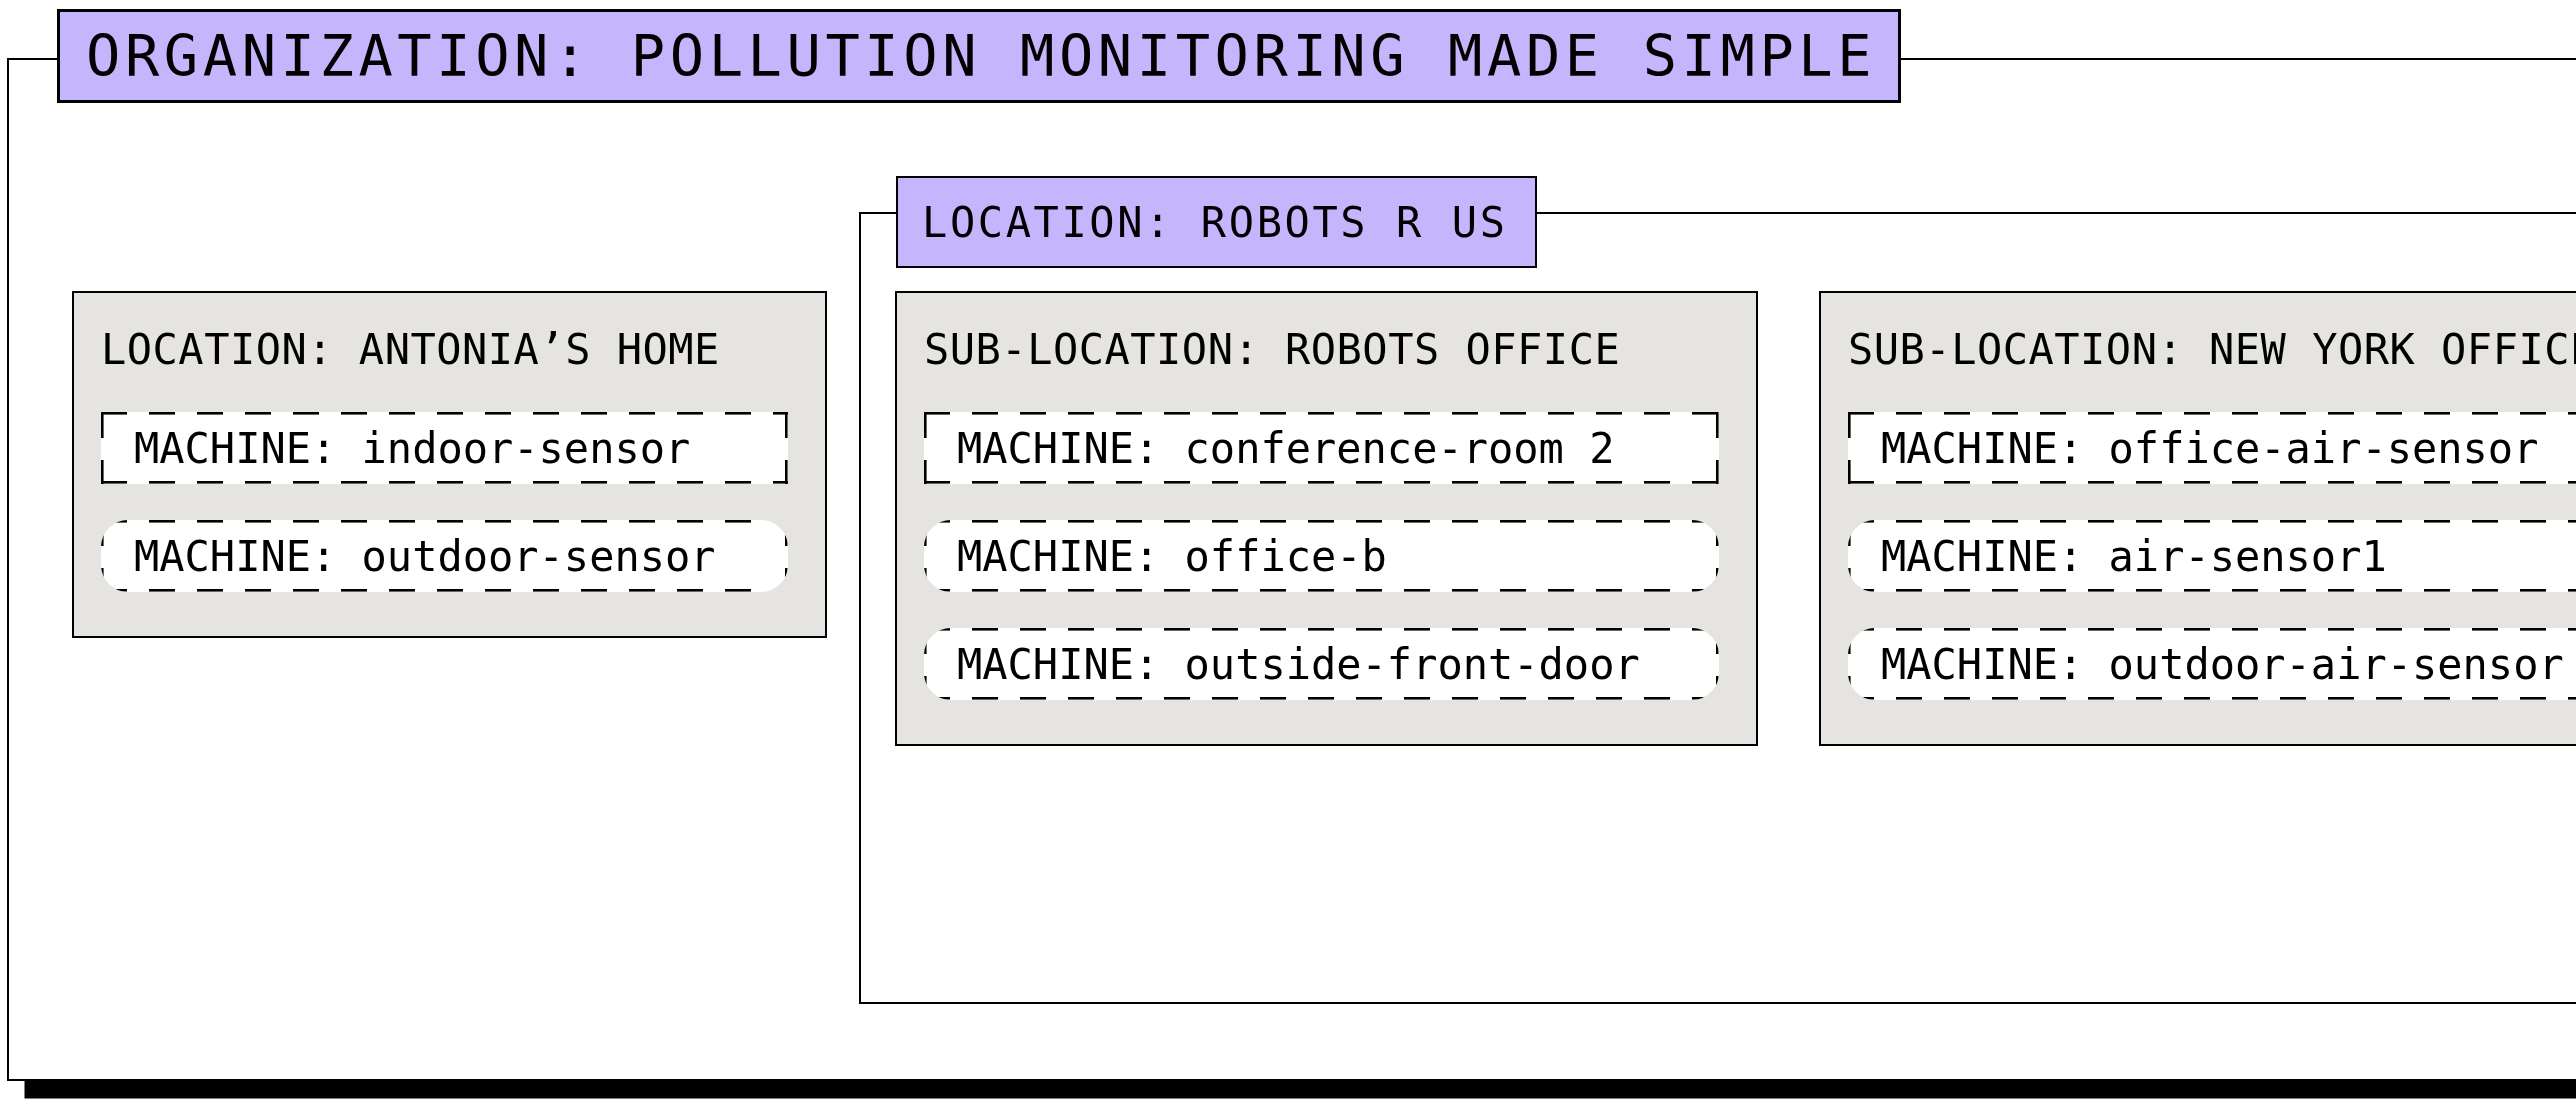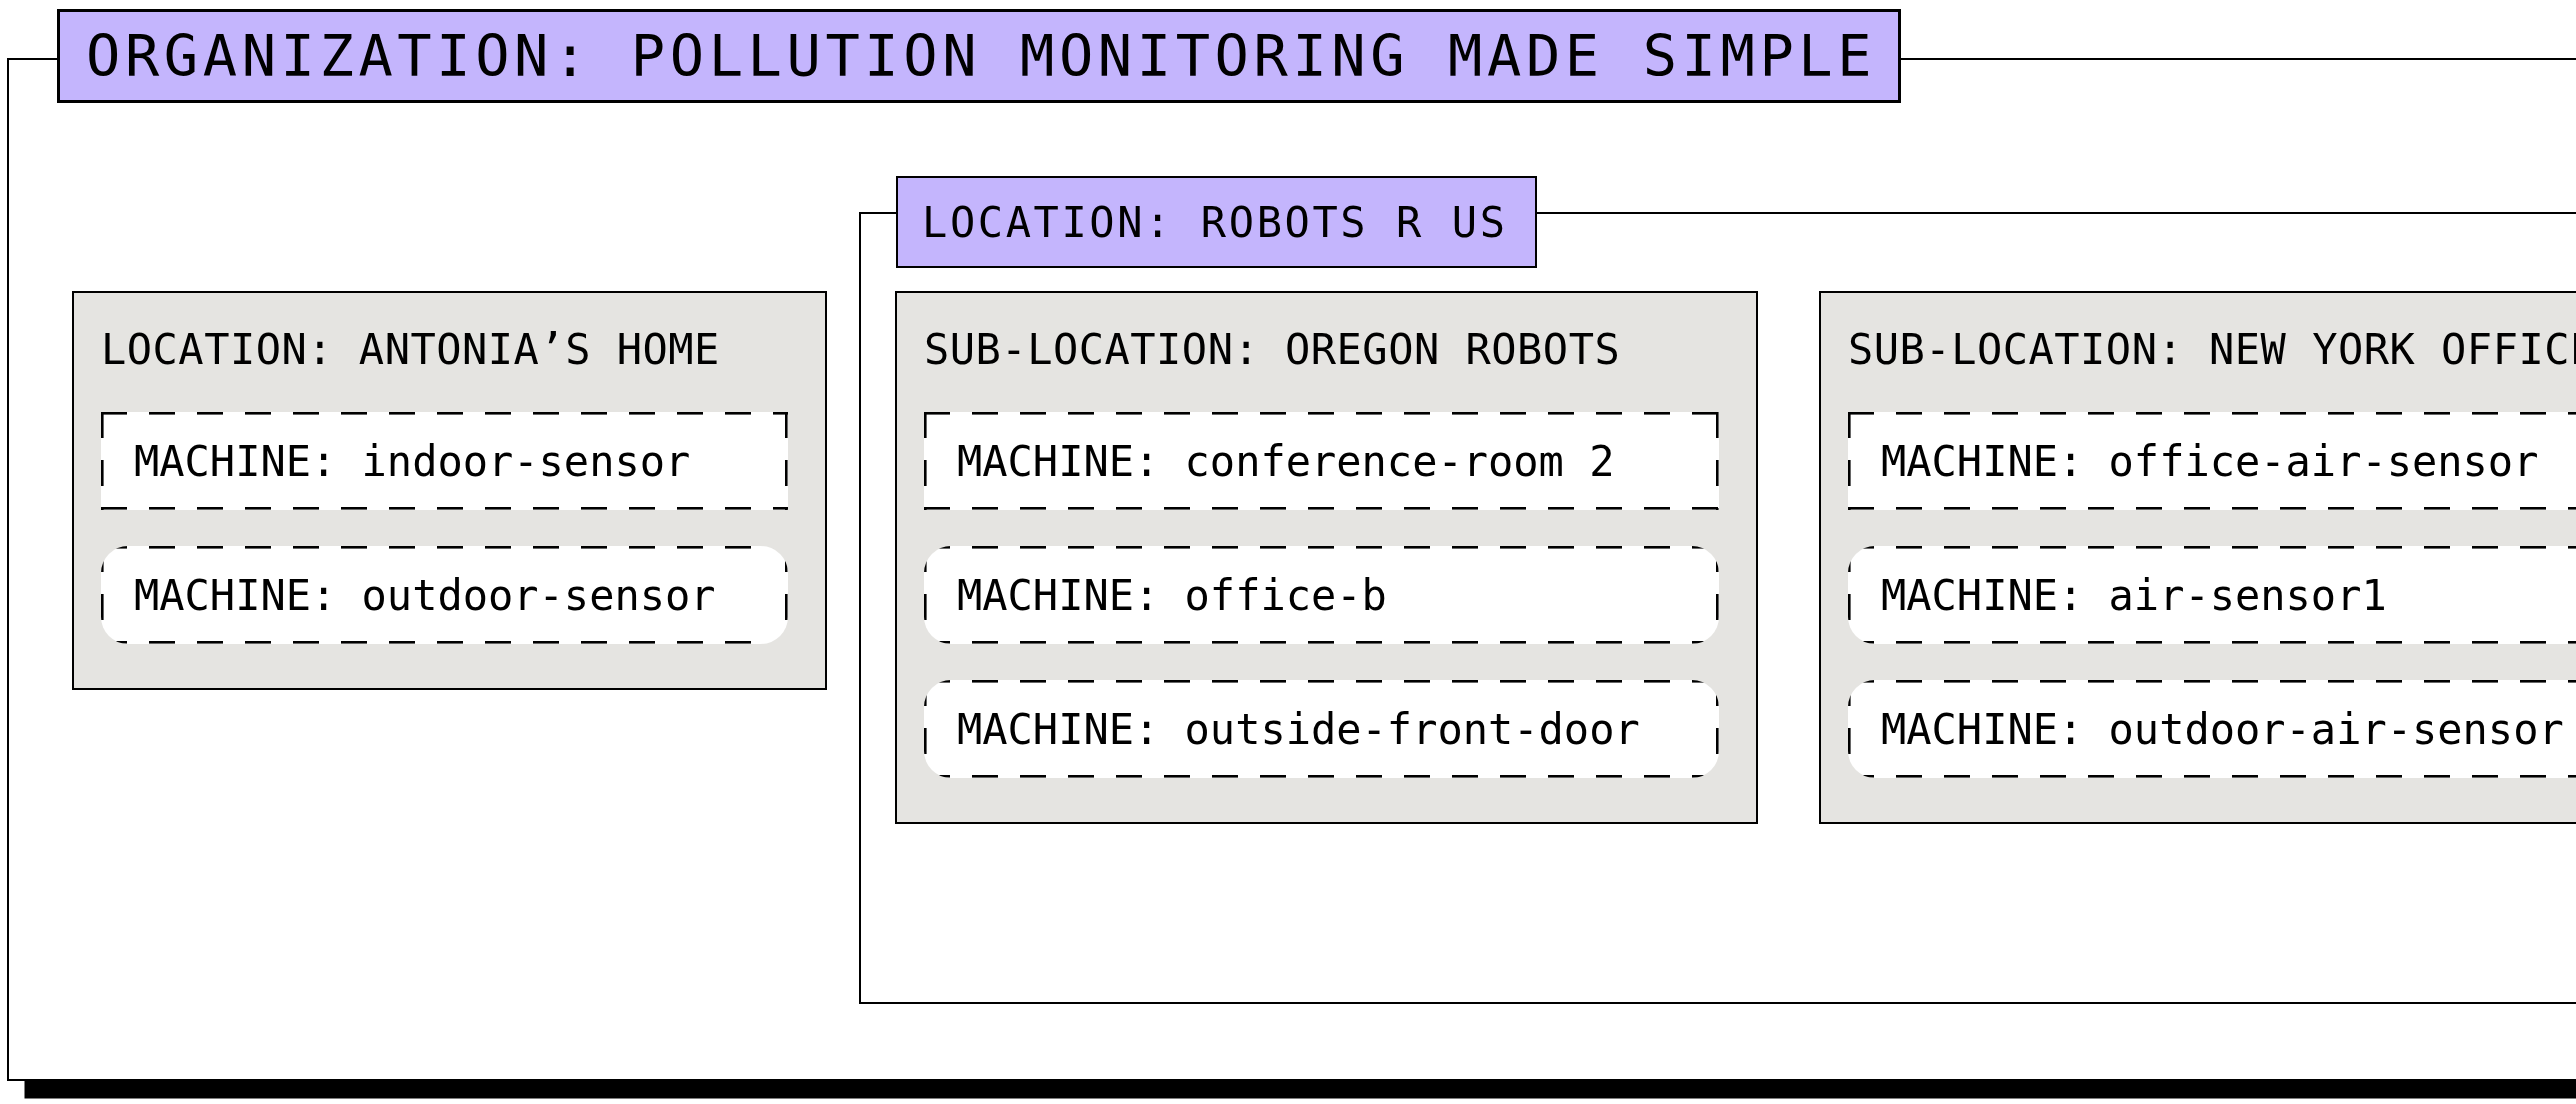--- a/index.html
+++ b/index.html
@@ -75,21 +75,21 @@
     font-size: 42px;
     line-height: 42px;
     letter-spacing: 0.5px;
     white-space: nowrap;
   }
 
   .machines { margin-top: 41px; }
 
   
   .machine {
-    height: 98px;
+    height: 72px;
     background-color: #ffffff;
     background-image:
       repeating-linear-gradient(90deg,  #000 0 26px, transparent 26px 48px),
       repeating-linear-gradient(90deg,  #000 0 26px, transparent 26px 48px),
       repeating-linear-gradient(180deg, #000 0 26px, transparent 26px 48px),
       repeating-linear-gradient(180deg, #000 0 26px, transparent 26px 48px);
     background-position: left top, left bottom, left top, right top;
     background-size: 100% 2.6px, 100% 2.6px, 2.6px 100%, 2.6px 100%;
     background-repeat: no-repeat;
     display: flex;
@@ -123,21 +123,21 @@
       <div class="machine">
         <span>MACHINE: indoor-sensor</span>
       </div>
       <div class="machine">
         <span>MACHINE: outdoor-sensor</span>
       </div>
     </div>
   </div>
 
   <div class="loc loc-oregon">
-    <div class="loc-label">SUB-LOCATION: OREGON ROBOTS</div>
+    <div class="loc-label">SUB-LOCATION: ROBOTS OFFICE</div>
     <div class="machines">
       <div class="machine">
         <span>MACHINE: conference-room 2</span>
       </div>
       <div class="machine">
         <span>MACHINE: office-b</span>
       </div>
       <div class="machine">
         <span>MACHINE: outside-front-door</span>
       </div>

